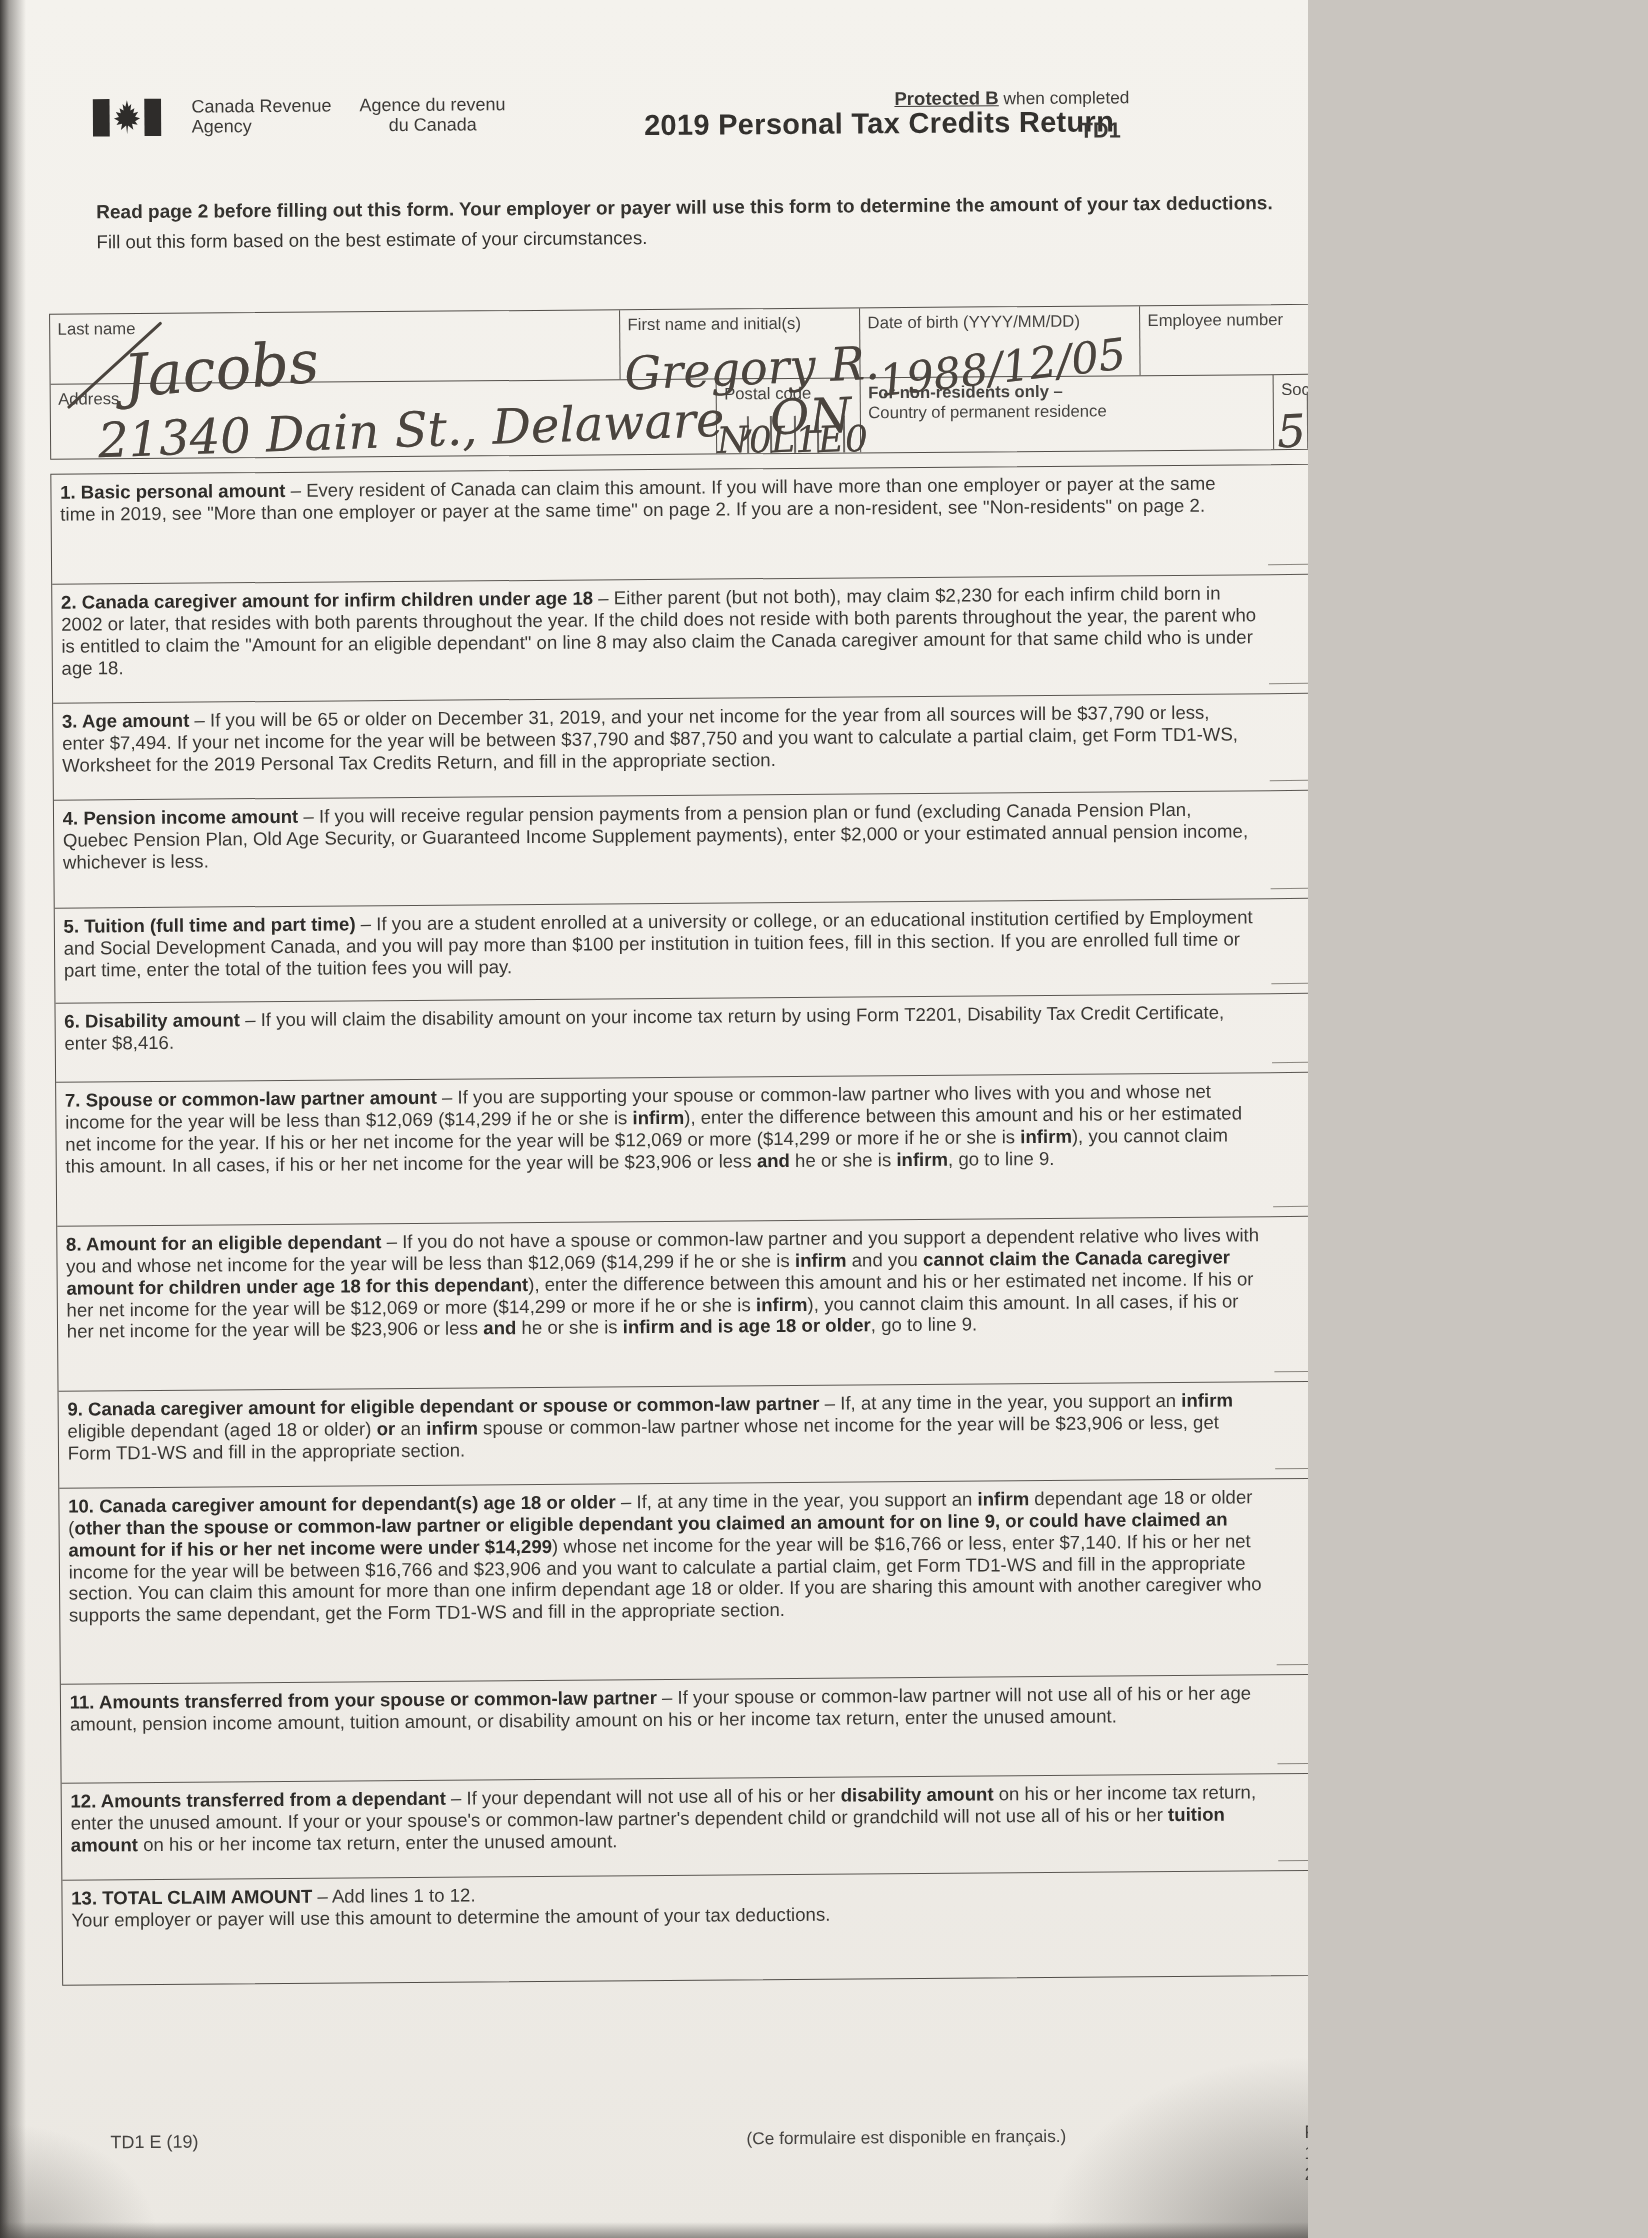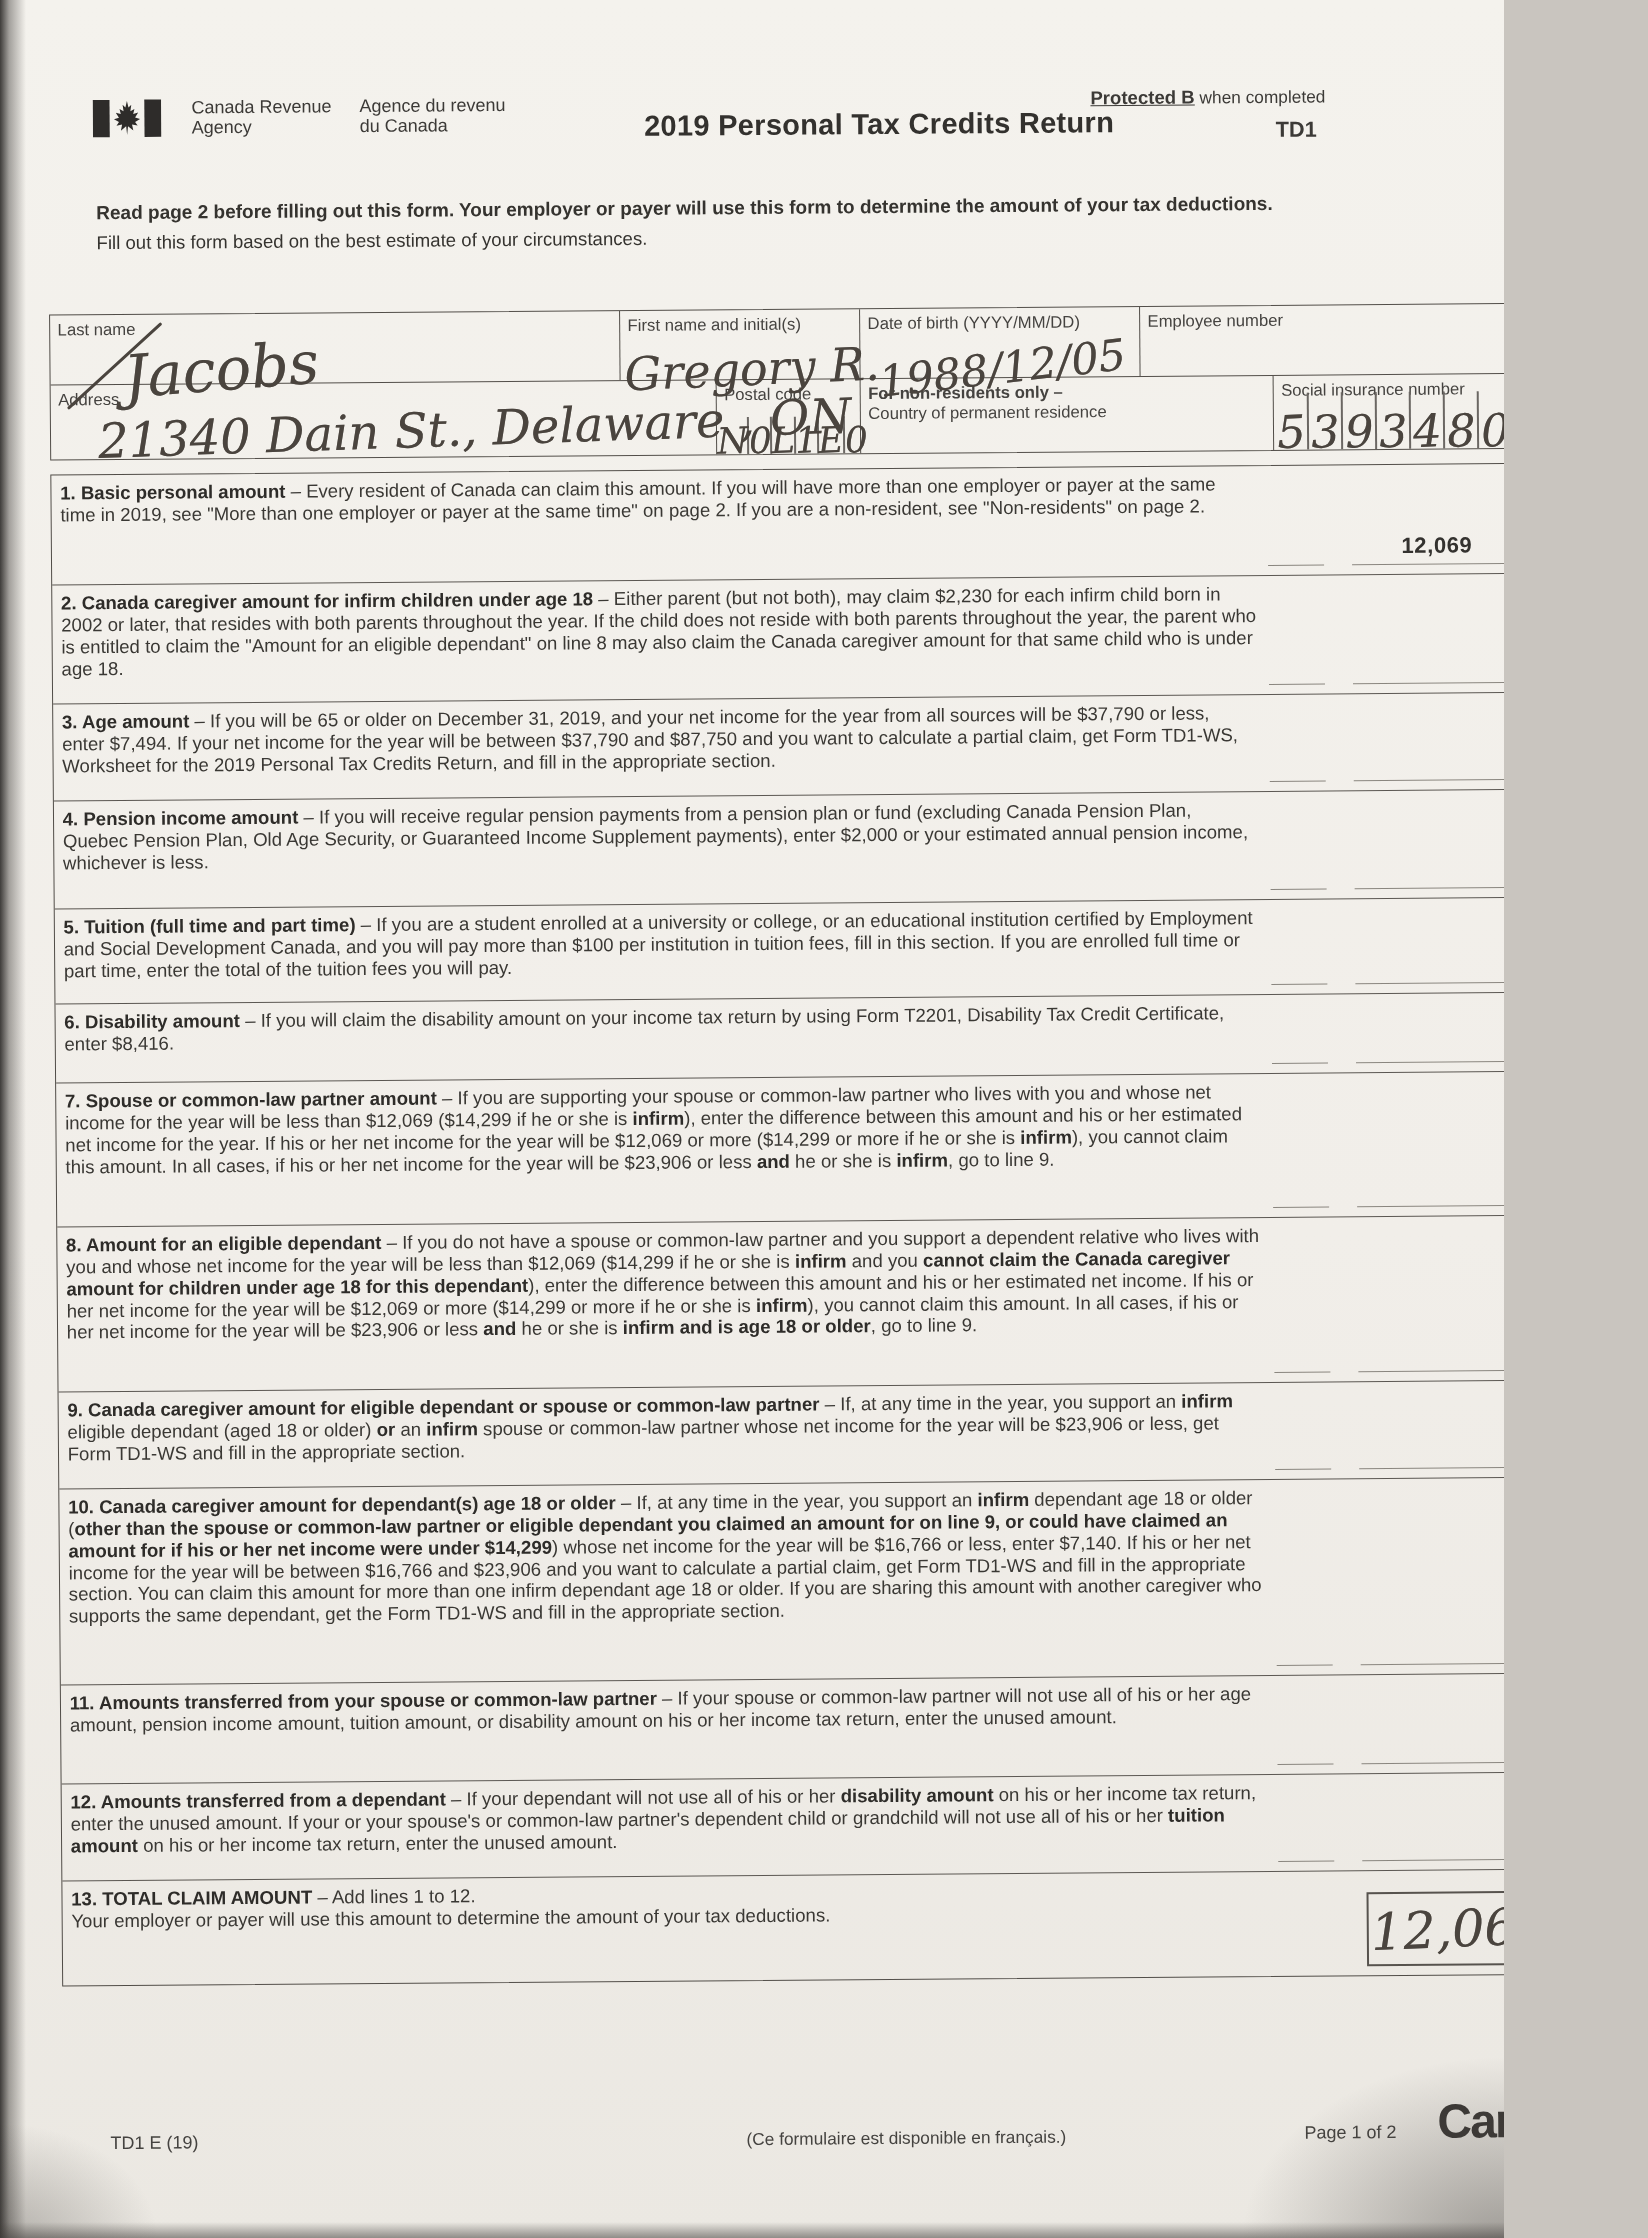--- a/index.html
+++ b/index.html
@@ -1,36 +1,36 @@
 <!DOCTYPE html>
 <html style="font-size:10px"><head>
 <meta charset="utf-8">
 <style>
   html,body{margin:0;padding:0;background:#c9c5bf;}
   .page{
-    position:relative;width:1504px;height:2239px;overflow:hidden;
+    position:relative;width:1308px;height:2239px;overflow:hidden;
     background:linear-gradient(180deg,#f4f2ed 0%,#f1eee9 55%,#ebe8e2 100%);
     font-family:"Liberation Sans", sans-serif;color:#35332f;
   }
   .tilt{position:absolute;inset:0;transform:rotate(-0.45deg);transform-origin:50% 42%;}
   
   .edge-left{position:absolute;left:0;top:0;width:26px;height:100%;
     background:linear-gradient(90deg,rgba(43,41,39,.9) 0%,rgba(63,60,57,.45) 35%,rgba(63,60,57,0) 100%);z-index:50;}
   .edge-bottom{position:absolute;left:0;bottom:0;width:100%;height:17.3px;
     background:linear-gradient(0deg,rgba(58,55,52,.55),rgba(58,55,52,0));z-index:50;}
   .corner-br{position:absolute;right:0;bottom:0;width:285px;height:198px;
     background:radial-gradient(ellipse at 100% 100%,rgba(70,66,62,.45),rgba(70,66,62,0) 65%);z-index:50;}
   .corner-bl{position:absolute;left:0;bottom:0;width:186px;height:136px;
     background:radial-gradient(ellipse at 0% 100%,rgba(70,66,62,.35),rgba(70,66,62,0) 60%);z-index:50;}
 
   
   .logo{position:absolute;left:99px;top:93px;}
   .agency{position:absolute;top:93px;font-size:18px;line-height:20.4px;color:#3c3a37;}
   .agency.en{left:198px;}
-  .agency.fr{left:366px;}
+  .agency.fr{left:366px;text-align:center;}
   .form-title{position:absolute;left:607px;top:109px;width:557px;text-align:center;
     font-size:29px;font-weight:bold;color:#33312e;letter-spacing:0.3px;}
   .protected{position:absolute;right:172px;top:90px;font-size:17.3px;color:#3c3a37;white-space:nowrap;}
   .protected b{font-size:18.6px;text-decoration:underline;}
   .formcode{position:absolute;right:181px;top:121px;font-size:21.7px;font-weight:bold;color:#3c3a37;}
 
   .intro{position:absolute;left:102px;top:197px;width:1411px;font-size:19px;line-height:21.7px;}
   .intro .b{font-weight:bold;}
   .intro .n{display:block;margin-top:8px;font-weight:normal;font-size:18.6px;}
 

